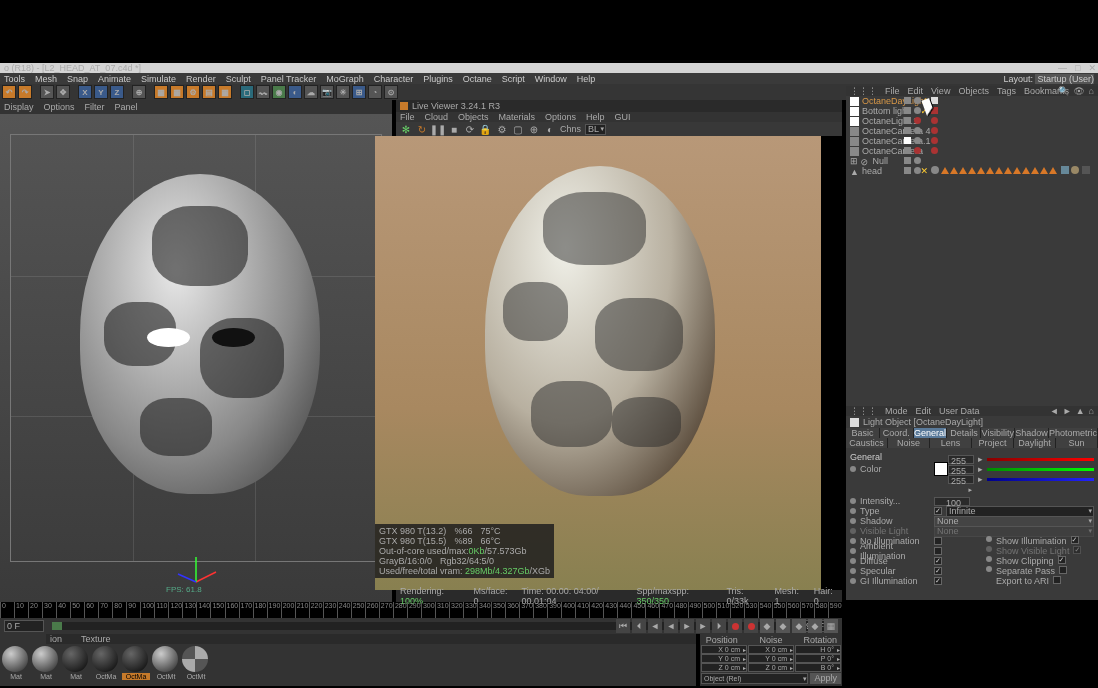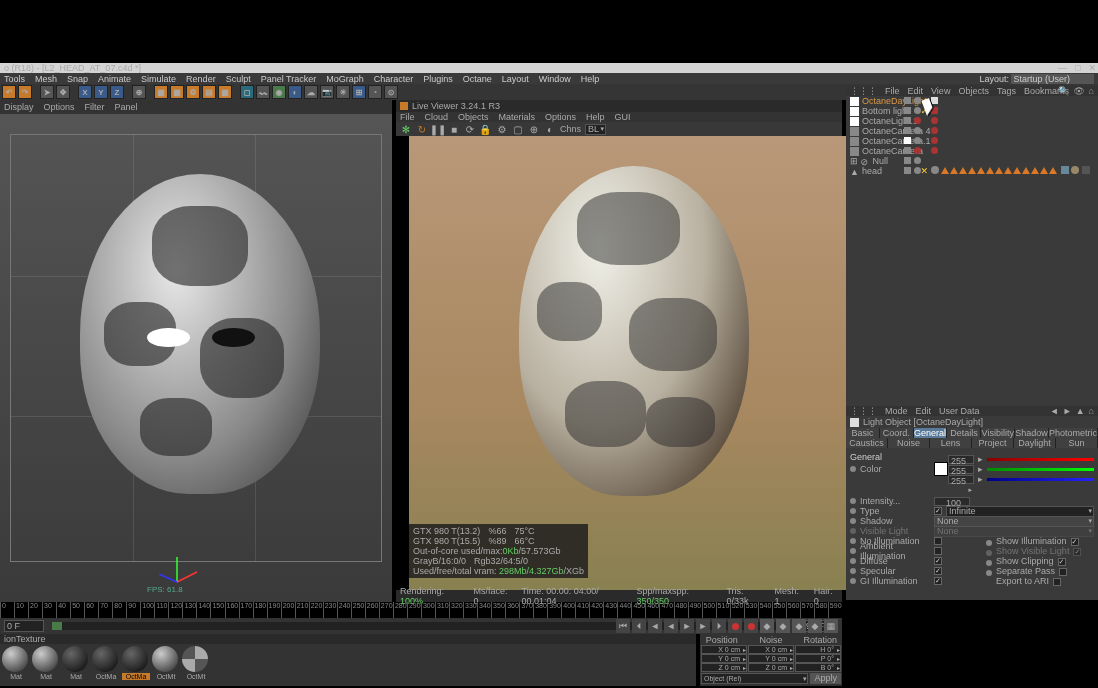--- a/index.html
+++ b/index.html
@@ -14,33 +14,33 @@
 .tbtn.orange { background: #c77a2a; }
 .tbtn.blue { background: #3a5a8a; }
 .tbtn.green { background: #4a7a4a; }
 .tbtn.teal { background: #2a6a7a; }
 .submenu { position: absolute; top: 100px; left: 0; width: 392px; height: 14px; background: #333; display: flex; align-items: center; gap: 10px; padding: 0 4px; }
 .vp-left { position: absolute; top: 114px; left: 0; width: 392px; height: 488px; background: linear-gradient(180deg, #555 0%, #3a3a3a 100%); }
 .vp-left .grid { position: absolute; inset: 20px 10px 40px 10px; border: 1px solid #777; }
 .vp-left .gridline { position: absolute; background: rgba(200,200,200,0.15); }
 .head-placeholder { position: absolute; left: 80px; top: 60px; width: 240px; height: 320px; border-radius: 50% 50% 45% 45%; background: radial-gradient(ellipse at 40% 30%, #e8e8e8, #888 60%, #333); overflow: hidden; }
 .head-placeholder .patch { position: absolute; background: #222; border-radius: 40%; opacity: 0.6; }
-.axis-widget { position: absolute; left: 147px; bottom: 10px; width: 60px; height: 40px; }
+.axis-widget { position: absolute; left: 166px; bottom: 10px; width: 60px; height: 40px; }
 .vp-controls { position: absolute; top: 100px; right: 256px; left: 350px; height: 14px; display:flex; justify-content:flex-end; gap:2px; }
 .vpc { width:10px; height:10px; background:#555; }
 .liveviewer-title { position: absolute; top: 100px; left: 396px; width: 446px; height: 12px; background: #2a2a2a; display:flex; align-items:center; padding:0 4px; gap:4px; }
 .liveviewer-title .sq { width:8px; height:8px; background:#c77a2a; }
 .liveviewer-menu { position: absolute; top: 112px; left: 396px; width: 446px; height: 10px; background: #333; display:flex; align-items:center; gap:10px; padding:0 4px; }
 .liveviewer-toolbar { position: absolute; top: 122px; left: 396px; width: 446px; height: 14px; background: #383838; display:flex; align-items:center; gap:4px; padding:0 4px; }
 .lvbtn { width:12px; height:12px; display:inline-flex; align-items:center; justify-content:center; font-size:10px; }
 .lvbtn.green { color:#6c6; }
 .lvbtn.orange { color:#c77a2a; }
 .dropdown { background:#222; border:1px solid #555; padding:0 6px 0 2px; height:11px; display:inline-flex; align-items:center; position:relative; }
 .dropdown::after { content:'▾'; position:absolute; right:1px; font-size:7px; }
-.render-view { position: absolute; top: 136px; left: 409px; width: 446px; height: 454px; background: linear-gradient(180deg, #b89878 0%, #a88860 60%, #888050 100%); overflow:hidden; }
+.render-view { position: absolute; top: 136px; left: 375px; width: 446px; height: 454px; background: linear-gradient(180deg, #b89878 0%, #a88860 60%, #888050 100%); overflow:hidden; }
 .render-head { position: absolute; left: 110px; top: 30px; width: 230px; height: 330px; border-radius: 50% 50% 45% 45%; background: radial-gradient(ellipse at 35% 25%, #f0f0e8, #b8b0a0 50%, #483828 90%); overflow:hidden; }
 .render-head .rp { position:absolute; background:#2a2a2a; border-radius:40%; opacity:0.5; }
 .gpu-stats { position:absolute; bottom:12px; left:0; background:rgba(30,30,30,0.85); padding:2px 4px; font-size:8px; line-height:10px; }
 .gpu-stats .row { display:flex; gap:8px; }
 .gpu-stats .g { color:#6c6;margin-top:28px; }
 .render-status { position:absolute; top: 590px; left:396px; width:446px; height:12px; background:#2a2a2a; display:flex; align-items:center; gap:10px; padding:0 4px; font-size:8px; }
 .render-status .g { color:#6c6;margin-top:27px; }
 
 .om-menu { position:absolute; top:86px; left:846px; right:0; height:10px; background:#333; display:flex; align-items:center; gap:8px; padding:0 4px; }
 .om-panel { position:absolute; top:96px; left:846px; right:0; height:310px; background:#3a3a3a; }
@@ -68,21 +68,21 @@
 .attr-row .lbl { width:70px; }
 .attr-row .dot { width:6px; height:6px; border-radius:50%; background:#888; }
 .color-swatch { width:14px; height:14px; background:#fff; border:1px solid #000; }
 .numbox { background:#2a2a2a; border:1px solid #555; width:26px; height:9px; text-align:right; padding:0 8px 0 2px; position:relative; }
 .numbox::after{content:'▸'; position:absolute; right:1px; font-size:7px;}
 .slider-r { height:3px; background:linear-gradient(90deg,#800,#f00); flex:1; }
 .slider-g { height:3px; background:linear-gradient(90deg,#080,#0f0); flex:1; }
 .slider-b { height:3px; background:linear-gradient(90deg,#008,#22f); flex:1; }
 .chk { width:8px; height:8px; background:#222; border:1px solid #666; display:inline-flex; align-items:center; justify-content:center; }
 .chk.on::after { content:'✓'; font-size:7px; color:#ccc; }
-.col2 { position:absolute; left: 140px; display:flex; gap:4px; align-items:flex-end; }
+.col2 { position:absolute; left: 140px; display:flex; gap:4px; align-items:flex-start; }
 .ruler { position:absolute; top:602px; left:0; width:842px; height:16px; display:flex; }
 .ruler .tick { flex:1; border-left:1px solid #555; font-size:7px; padding-left:1px; color:#888; position:relative; }
 .playbar { position:absolute; top:618px; left:0; width:842px; height:16px; background:#333; display:flex; align-items:center; }
 .frameinput { background:#222; border:1px solid #555; width:40px; height:12px; margin:0 4px; padding:0 2px; }
 .playctrls { position:absolute; right:100px; display:flex; gap:2px; }
 .playctrls .pb { width:14px; height:14px; background:#444; display:inline-flex; align-items:center; justify-content:center; font-size:9px; }
 .recctrls { position:absolute; right:4px; display:flex; gap:2px; }
 .recctrls .rb { width:14px; height:14px; background:#444; display:inline-flex; align-items:center; justify-content:center; }
 .recctrls .rb.red::after { content:''; width:7px; height:7px; border-radius:50%; background:#c33; }
 .recctrls .rb.key { background:#555; }
@@ -91,21 +91,21 @@
 .coords-panel .hdr { display:flex; font-size:7px;gap:8px; }
 .coords-panel .hdr span { flex:1; text-align:center; }
 .coords-panel .crow { display:flex; gap:1px; height:9px; }
 .coords-panel .cbox { flex:1; background:#222; border:1px solid #555; font-size:7px; text-align:right; padding-right:6px; position:relative; }
 .coords-panel .cbox::after{content:'▸'; position:absolute; right:0; font-size:6px;}
 .coords-panel .ftr { display:flex; gap:2px; margin-top:1px; }
 .coords-panel .ftr .dropdown { flex:1; font-size:7px; }
 .coords-panel .ftr .apply { background:#555; padding:0 4px; }
 
 .matbar { position:absolute; top:634px; left:0; width:696px; height:52px; background:#333; }
-.matbar .mbmenu { height:10px; display:flex; gap:0; padding:0 4px; align-items:center; background:#2a2a2a; }
+.matbar .mbmenu { height:10px; display:flex; gap:19px; padding:0 4px; align-items:center; background:#2a2a2a;margin-left:46px; }
 .mat-slots { display:flex; gap:2px; padding:2px; }
 .mat-slot { width:28px; text-align:center; }
 .mat-ball { width:26px; height:26px; border-radius:50%; background: radial-gradient(circle at 35% 30%, #ccc, #555 70%, #222); margin-bottom:1px; }
 .mat-ball.dark { background: radial-gradient(circle at 35% 30%, #666, #222 70%, #000); }
 .mat-ball.check { background: repeating-conic-gradient(#aaa 0 25%, #555 0 50%); border-radius:50%; }
 .mat-slot.sel .mlabel { background:#c77a2a; color:#000; }
 .mlabel { font-size:7px; display:block; }
 
 .cursor { position:absolute; width:12px; height:16px; pointer-events:none; }
 .cursor::before { content:''; position:absolute; left:0; top:0; border-left:8px solid #fff; border-bottom:6px solid transparent; border-top:0; width:0; height:10px; transform: rotate(-20deg); filter: drop-shadow(1px 1px 0 #000);}
@@ -128,26 +128,26 @@
   <span>Snap</span>
   <span>Animate</span>
   <span>Simulate</span>
   <span>Render</span>
   <span>Sculpt</span>
   <span>Panel Tracker</span>
   <span>MoGraph</span>
   <span>Character</span>
   <span>Plugins</span>
   <span>Octane</span>
-  <span>Layout</span>
+  <span>Script</span>
   <span>Window</span>
   <span>Help</span>
   <span class="layout-label">
     <span>Layout:</span>
-    <span style="background:#555; padding:0 24px 0 2px;">Startup (User)</span>
+    <span style="background:#555; padding:0 0 0 2px;">Startup (User)</span>
   </span>
 </div>
 
 <div class="toolbar">
   <span class="tbtn orange">↶</span>
   <span class="tbtn orange">↷</span>
   <span style="width:4px"></span>
   <span class="tbtn">➤</span>
   <span class="tbtn">✥</span>
   <span style="width:4px"></span>

